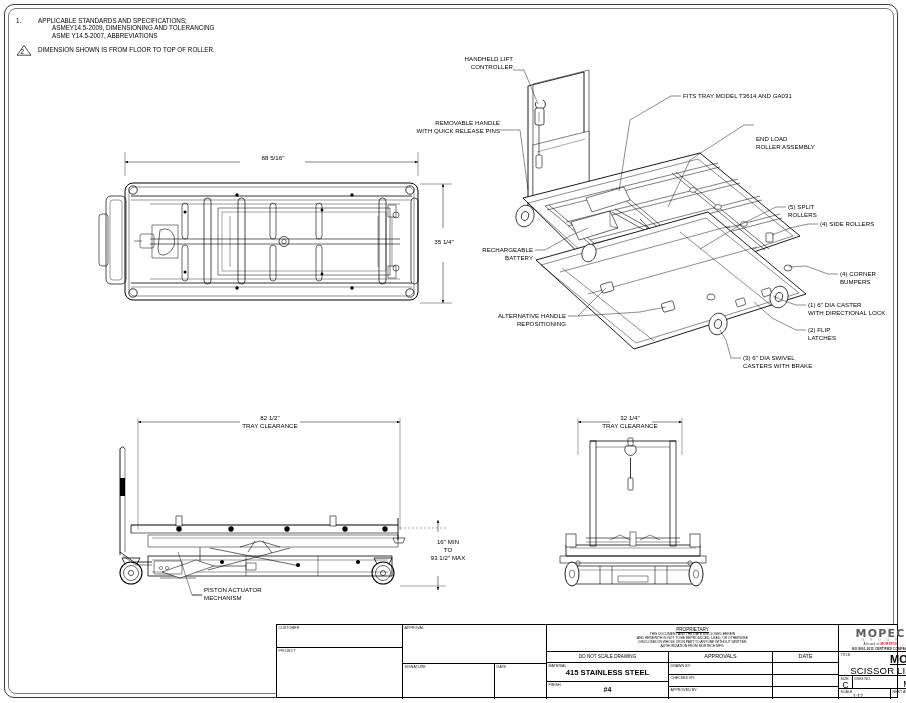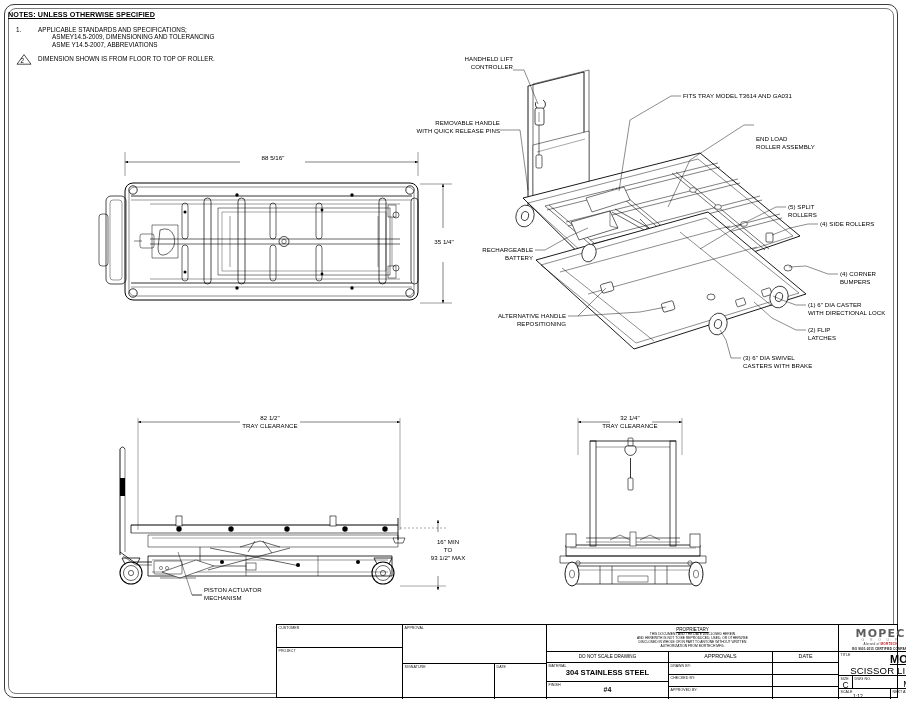--- a/index.html
+++ b/index.html
@@ -81,21 +81,20 @@
 </style>
 </head>
 <body>
 
 <div class="sheet">
 
   <div class="border-outer"></div>
   <div class="border-inner"></div>
 
   <div class="notes">
-    <div class="notes-title">NOTES: UNLESS OTHERWISE SPECIFIED</div>
 
     <div class="note-row">
       <div class="note-num">1.</div>
       <div class="note-txt">
         <span>APPLICABLE STANDARDS AND SPECIFICATIONS;</span>
         <span class="ind">ASMEY14.5-2009, DIMENSIONING AND TOLERANCING</span>
         <span class="ind">ASME Y14.5-2007, ABBREVIATIONS</span>
       </div>
     </div>
 
@@ -545,21 +544,21 @@
         <div>AUTHORIZATION FROM MORTECH MFG.</div>
       </div>
     </div>
 
     <div class="cell" style="left:270px;top:27px;width:122px;height:11px;">
       <span class="t-dns">DO NOT SCALE DRAWING</span>
     </div>
 
     <div class="cell" style="left:270px;top:38px;width:122px;height:19px;">
       <span class="cap">MATERIAL</span>
-      <span class="t-mat">304 STAINLESS STEEL</span>
+      <span class="t-mat">415 STAINLESS STEEL</span>
     </div>
 
     <div class="cell nb-b" style="left:270px;top:57px;width:122px;height:17px;">
       <span class="cap">FINISH</span>
       <span class="t-fin">#4</span>
     </div>
 
     <div class="cell" style="left:392px;top:27px;width:104px;height:11px;">
       <span class="t-apr">APPROVALS</span>
     </div>

